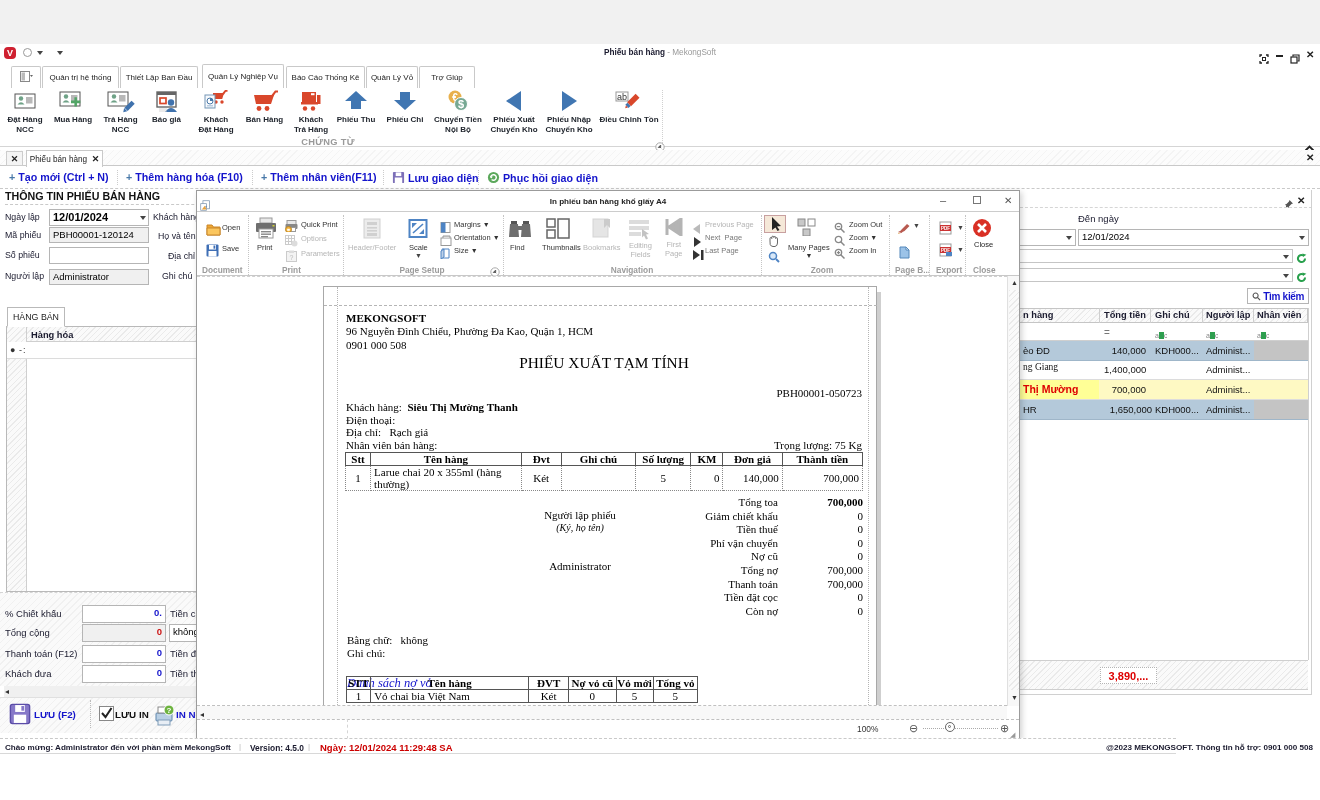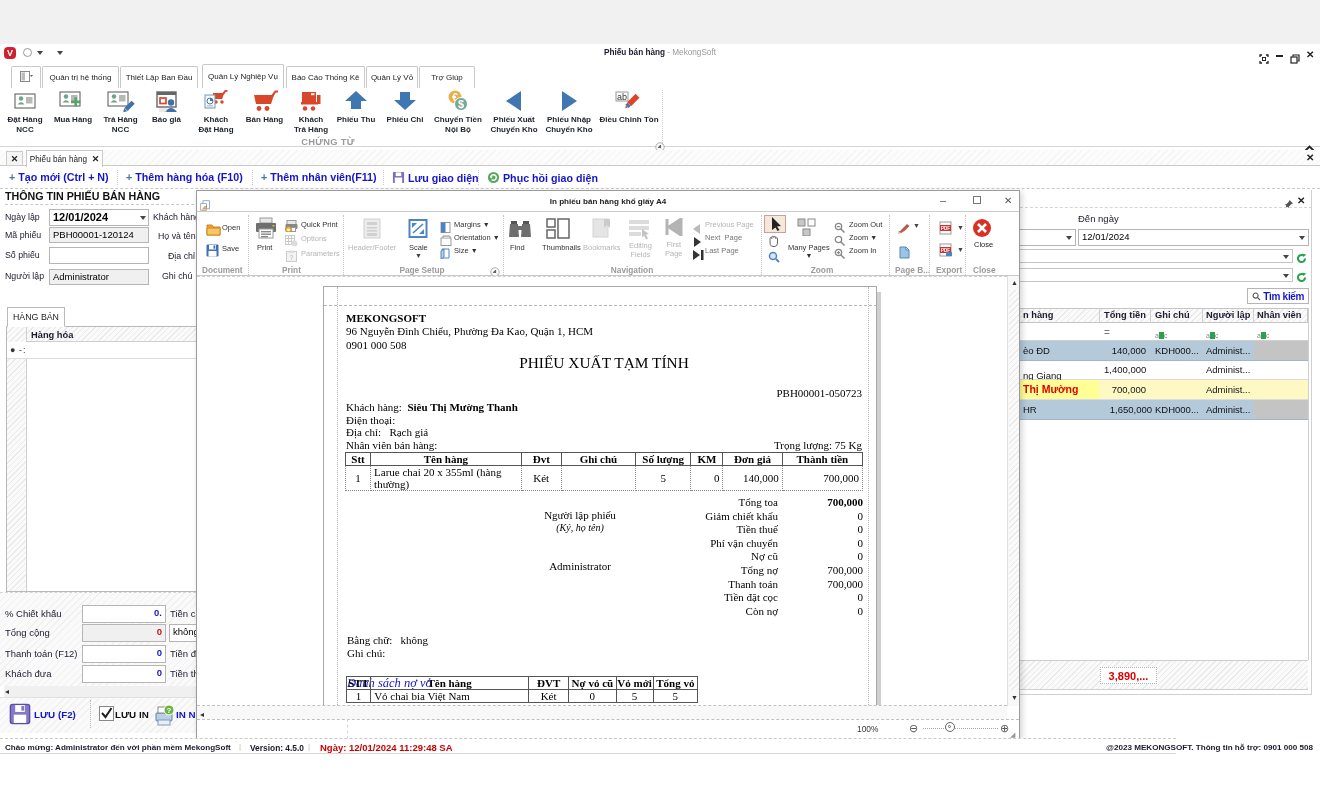--- a/index.html
+++ b/index.html
@@ -415,21 +415,21 @@
         </svg></div>
 
   <div class="abs" style="left:1000px; top:341px; width:308px; height:20px; background:#b4c9da; border-bottom:1px solid #9fb6c9; font-size:9.5px; color:#111;">
     <span class="abs" style="left:23px; top:4px;">èo ĐD</span>
         <span class="abs" style="left:104px; width:42px; top:4px; text-align:right;">140,000</span>
         <span class="abs" style="left:155px; top:4px;">KDH000...</span>
         <span class="abs" style="left:206px; top:4px;">Administ...</span>
         <span class="abs" style="left:254px; top:0px; width:54px; height:19px; background:#c4c4c4;"></span>
   </div>
   <div class="abs" style="left:1000px; top:361px; width:308px; height:19px; background:#fff; border-bottom:1px solid #dcdcdc; font-size:9.5px; color:#111;">
-    <span class="abs" style="left:23px; top:9px;">ng Giang</span>
+    <span class="abs" style="left:23px; top:1px;font-family:Liberation Serif, serif;">ng Giang</span>
         <span class="abs" style="left:104px; width:42px; top:3px; text-align:right;">1,400,000</span>
         <span class="abs" style="left:206px; top:3px;">Administ...</span>
   </div>
   <div class="abs" style="left:1000px; top:380px; width:308px; height:20px; background:#fef9c3; border-bottom:1px solid #dcdcdc; font-size:9.5px; color:#111;">
     <span class="abs" style="left:0px; top:0px; width:99px; height:19px; background:#ffff96;"></span>
         <span class="abs" style="left:23px; top:3px; color:#dd0000; font-weight:bold; font-size:10.5px;">Thị Mường</span>
         <span class="abs" style="left:104px; width:42px; top:4px; text-align:right;">700,000</span>
         <span class="abs" style="left:206px; top:4px;">Administ...</span>
   </div>
   <div class="abs" style="left:1000px; top:400px; width:308px; height:20px; background:#b4c9da; border-bottom:1px solid #9fb6c9; font-size:9.5px; color:#111;">

